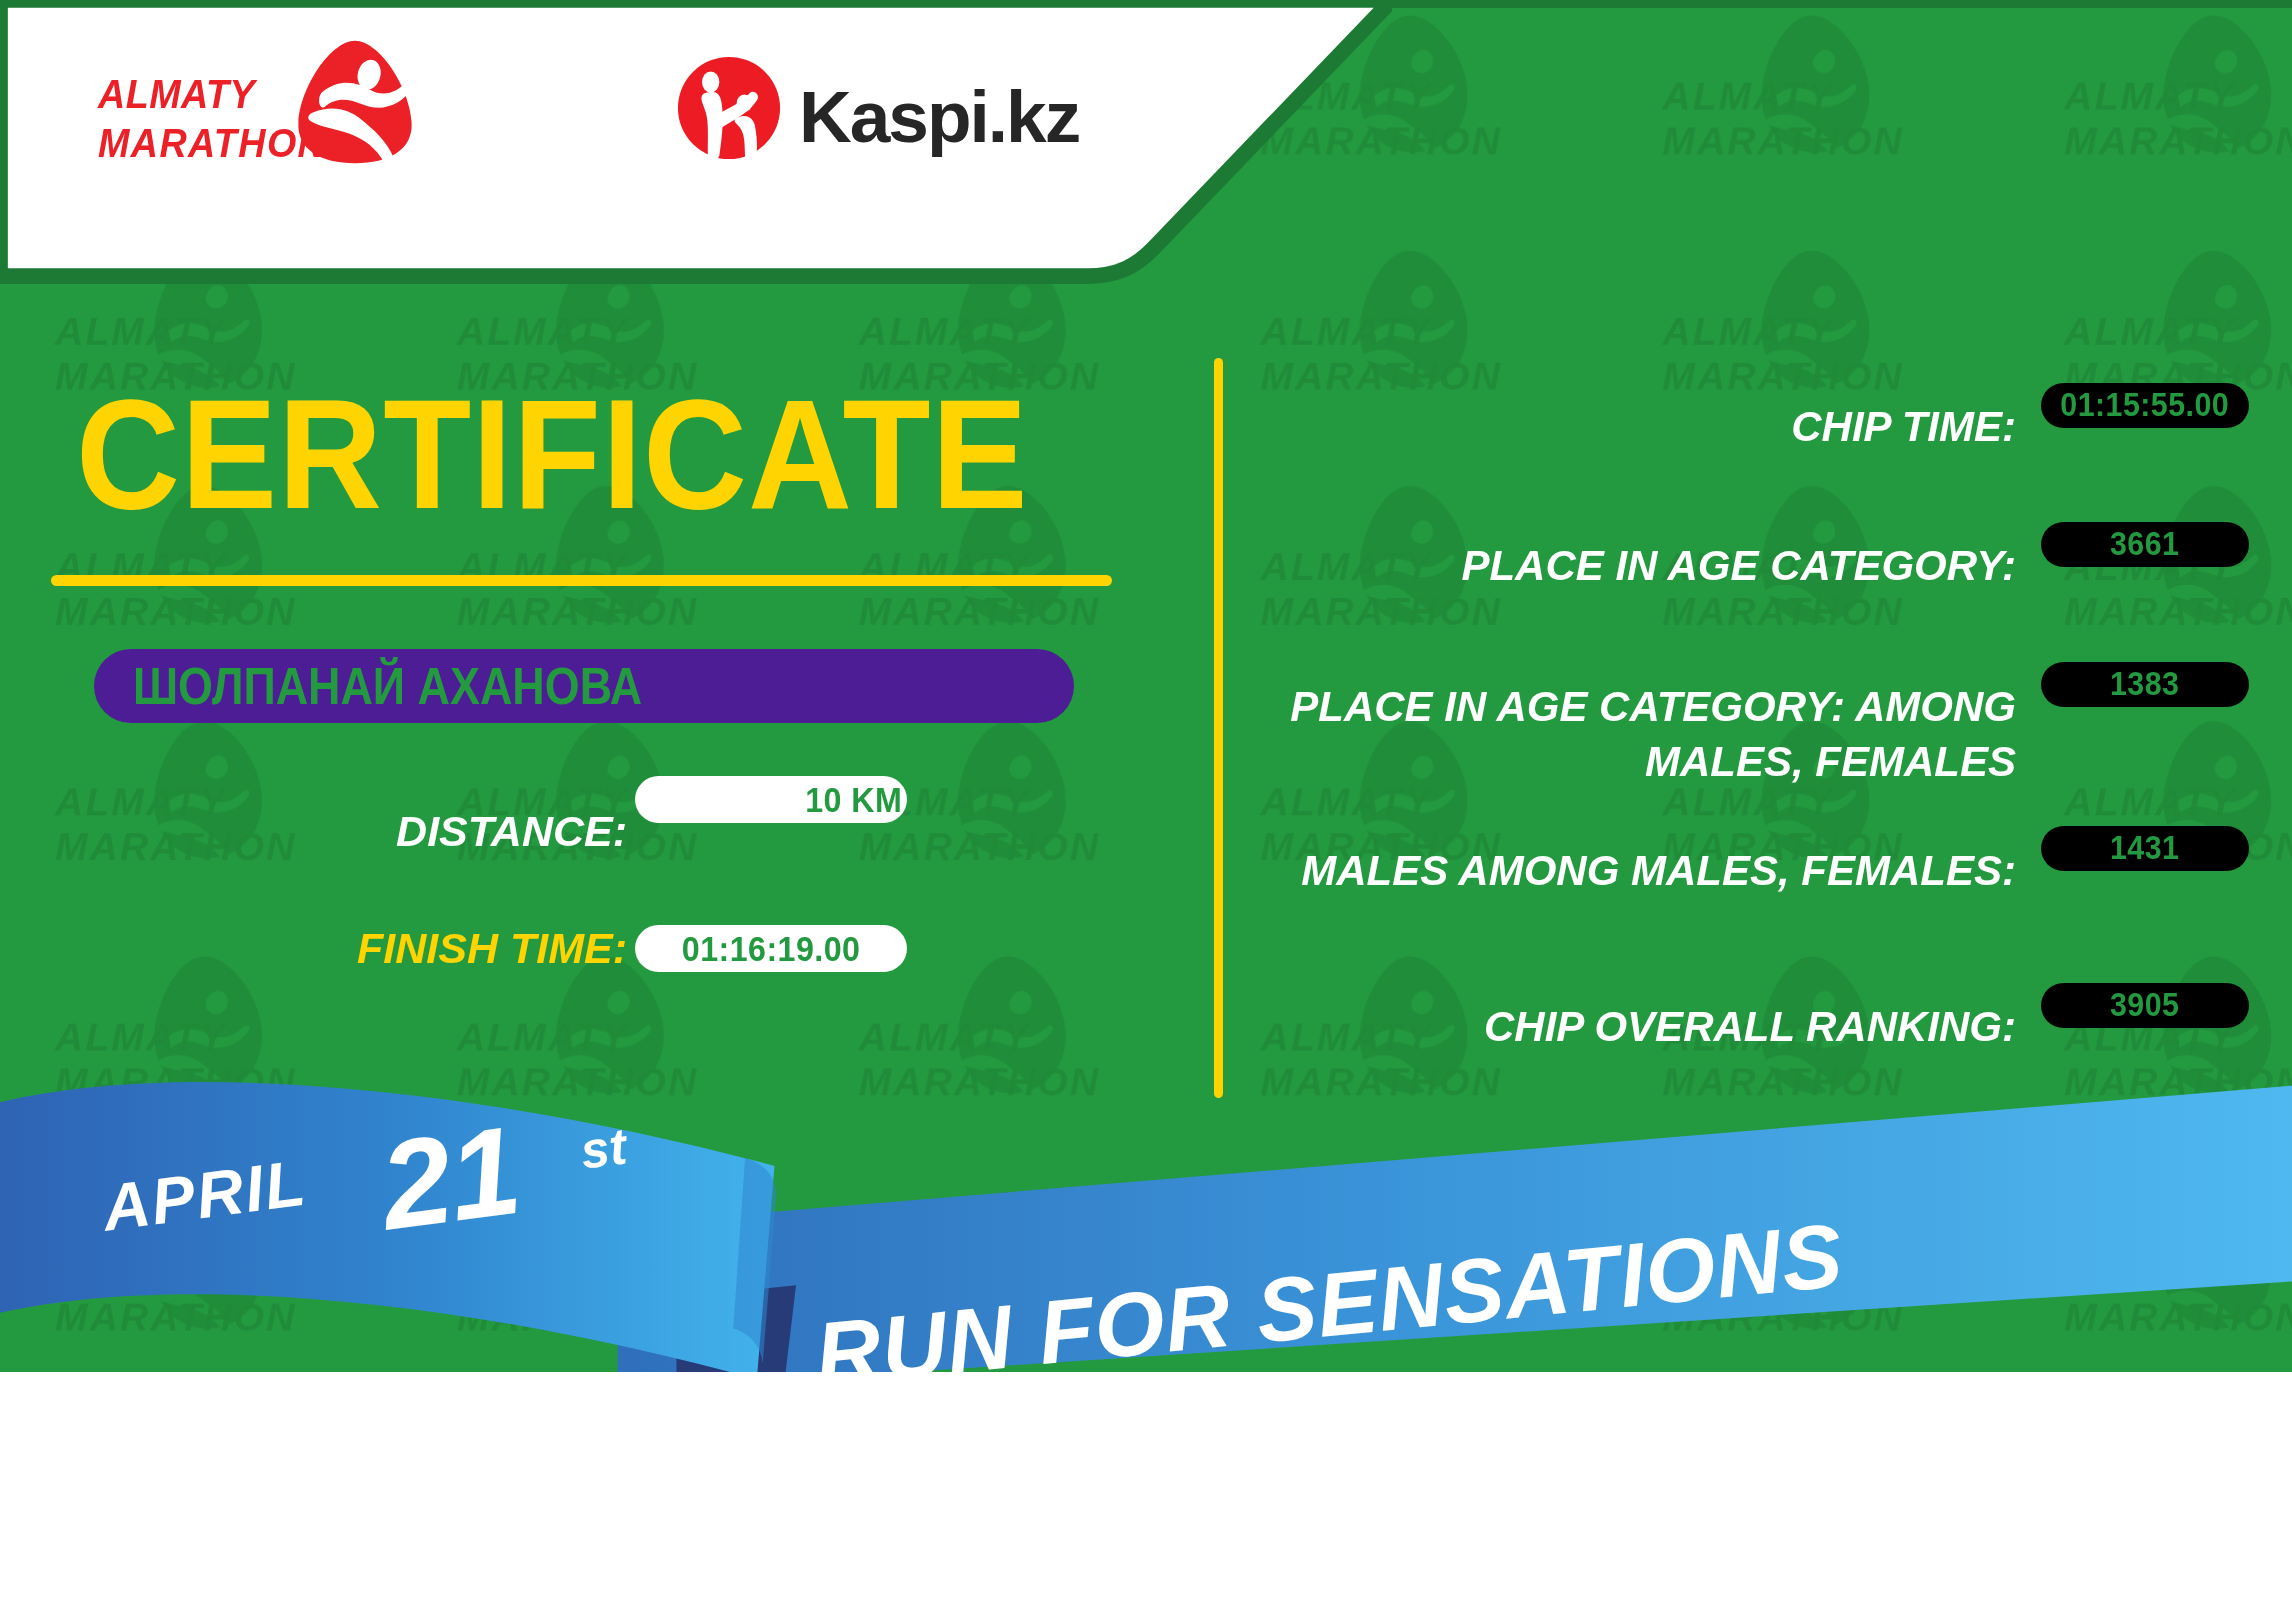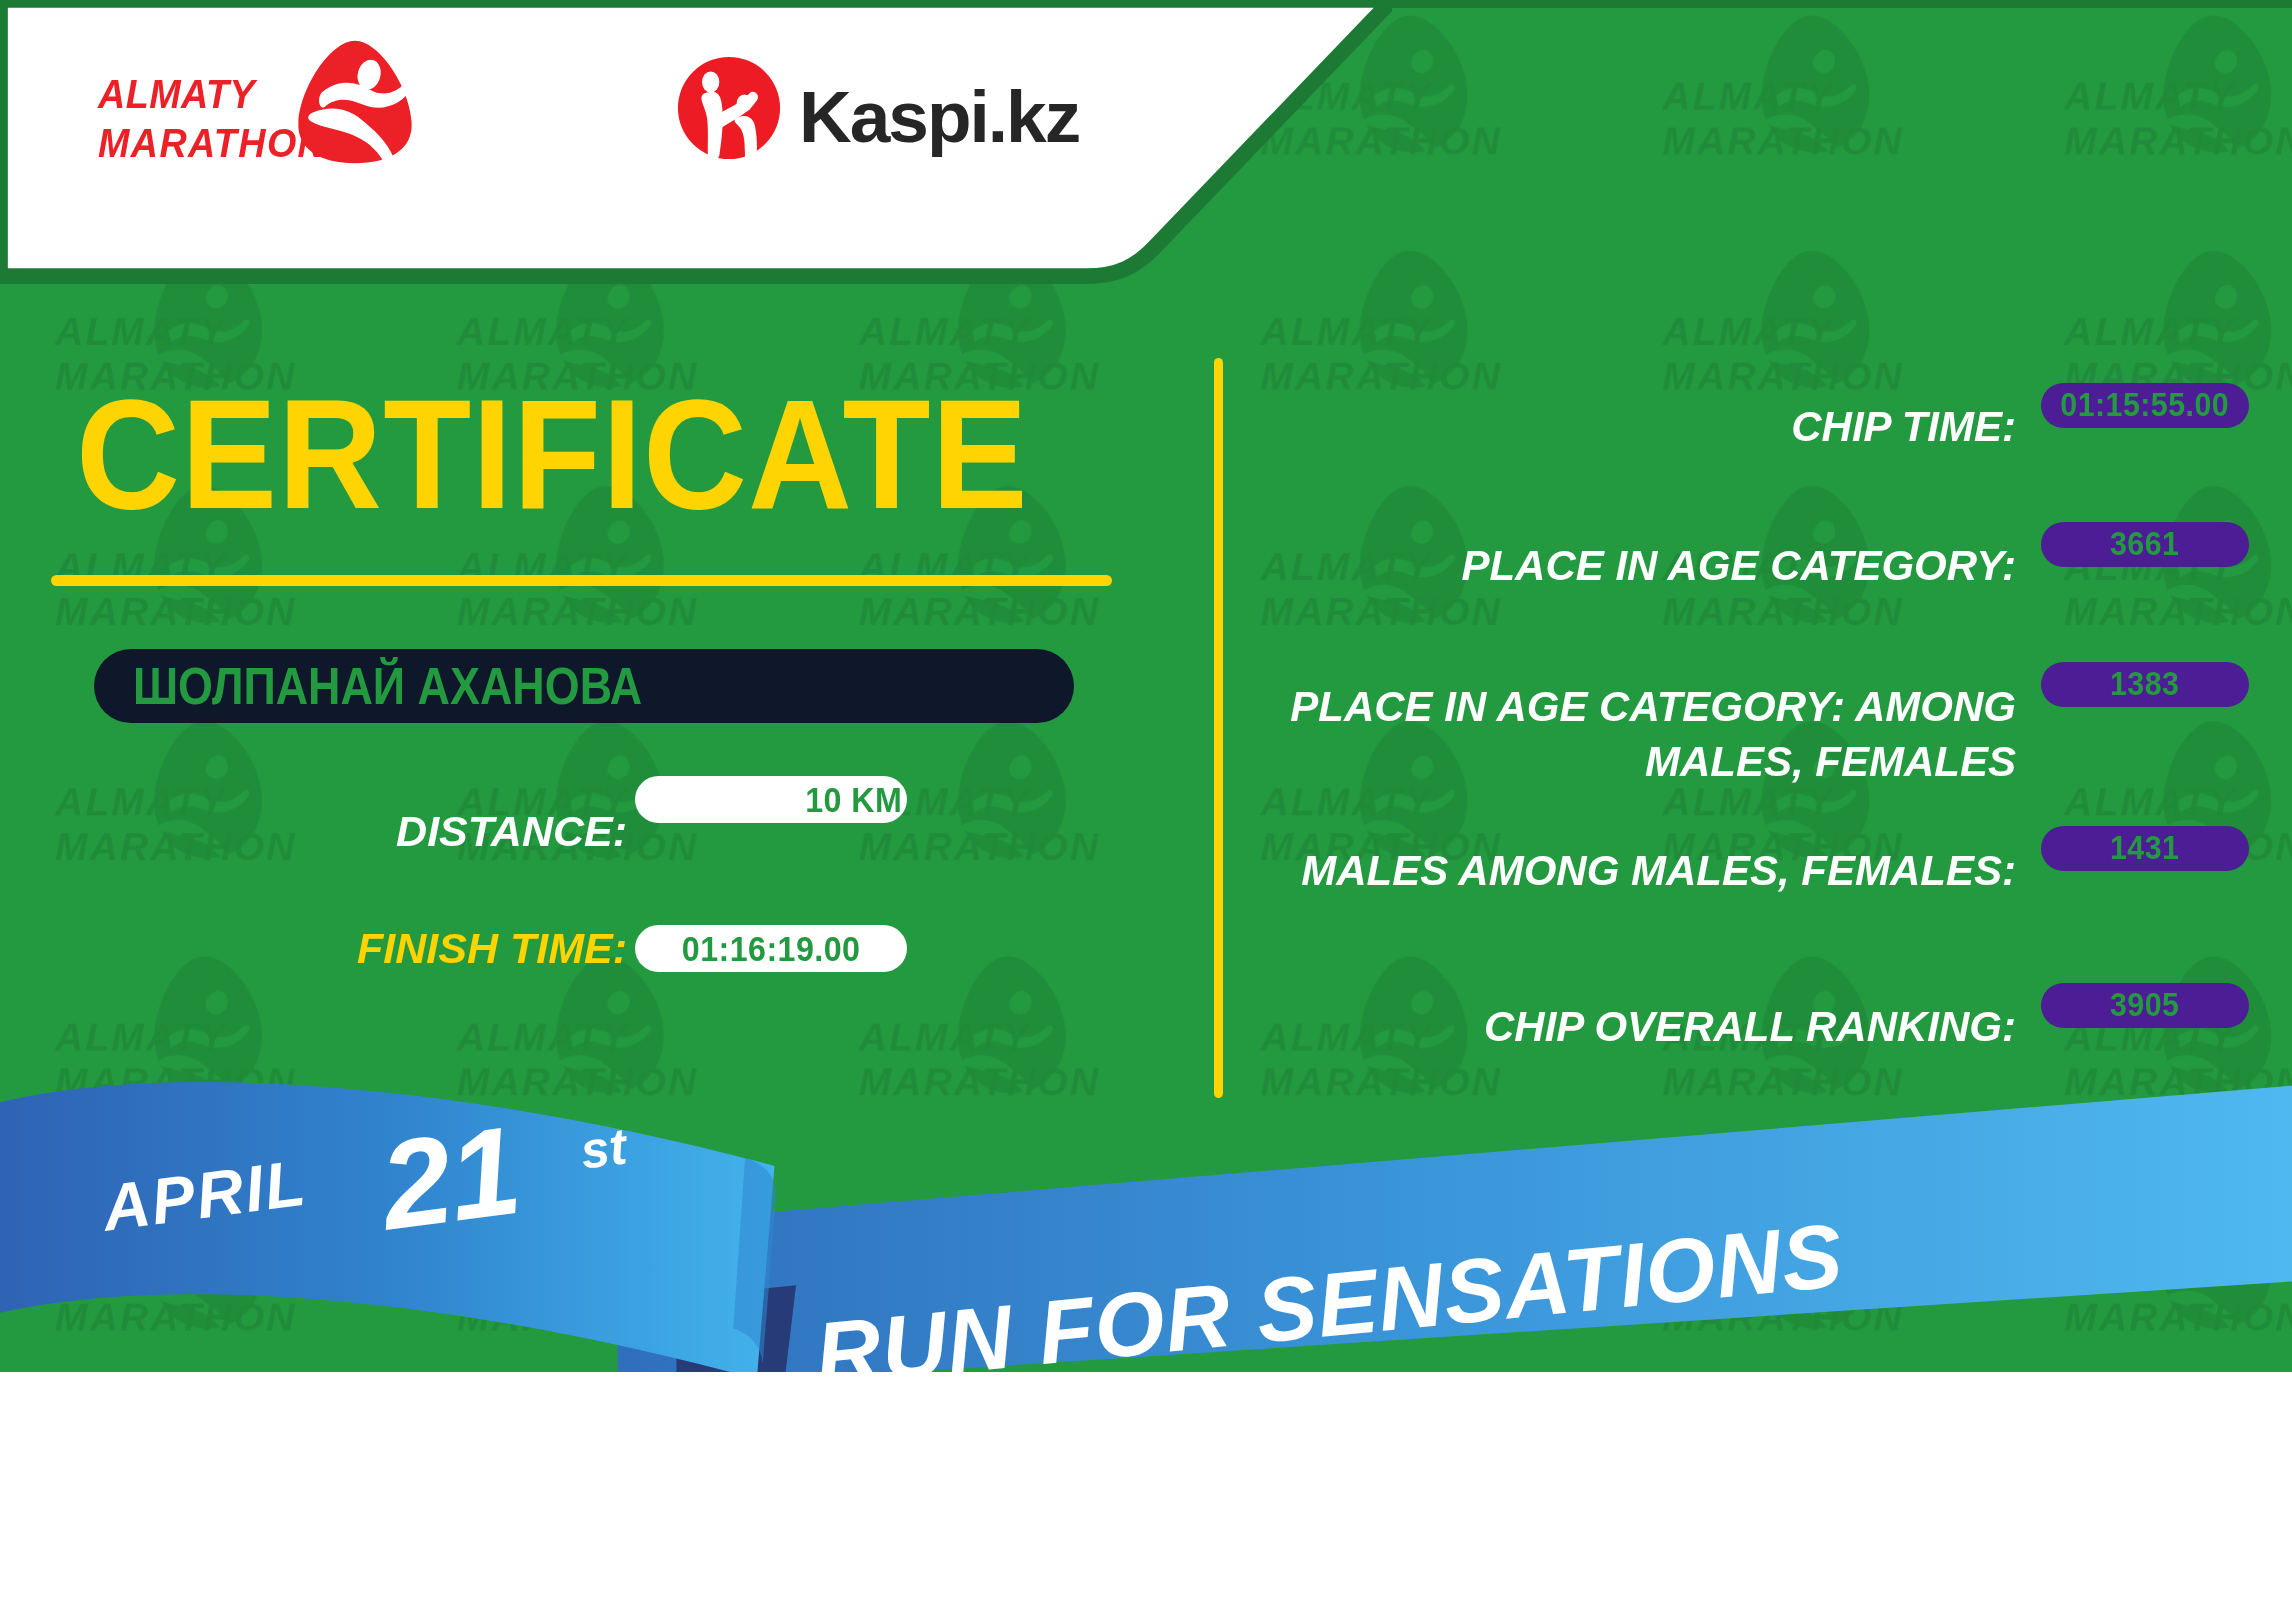--- a/index.html
+++ b/index.html
@@ -83,21 +83,21 @@
     transform:scaleX(0.93); transform-origin:left top;
     white-space:nowrap;
   }
   .title-rule{
     position:absolute; left:51px; top:575px; width:1061px; height:10.8px;
     background:#ffd400; border-radius:5.9px;
   }
 
   .name-pill{
     position:absolute; left:94px; top:649px; width:980px; height:74px;
-    background:#0f172a; border-radius:37px;
+    background:#4c1d95; border-radius:37px;
   }
   .name-text{
     position:absolute; left:39px; top:0; height:74px;
     display:flex; align-items:center;
     color:#239a3f;
     font-family:"Liberation Sans Narrow","Liberation Sans", sans-serif;
     font-weight:bold; font-size:51px; letter-spacing:0px;
     transform:scaleX(0.88); transform-origin:left center;
     white-space:nowrap;
   }
@@ -139,21 +139,21 @@
   .rrow{ position:absolute; }
   .rrow .rlbl{
     position:absolute; right:233px; top:0;
     color:#ffffff; font-weight:bold; font-style:italic;
     font-size:42px; line-height:53px; letter-spacing:0px;
     text-align:right; white-space:nowrap;margin-top:20px;
   }
   .rrow .rlbl.two-line{ white-space:normal; width:745px; }
   .rrow .rpill{
     position:absolute; right:0; top:2.9px;
-    width:208px; height:45px; background:#4c1d95; border-radius:22.5px;
+    width:208px; height:45px; background:#000000; border-radius:22.5px;
     display:flex; align-items:center; justify-content:center;
   }
   .rrow .rpill span{
     color:#239a3f;
     font-family:"Liberation Sans Narrow","Liberation Sans", sans-serif;
     font-weight:bold; font-size:33px; letter-spacing:0.5px;
     transform:scaleX(0.92); white-space:nowrap;
   }
   #r0{ left:0; top:380px; width:985px; }
   #r1{ left:0; top:519px; width:985px; }

